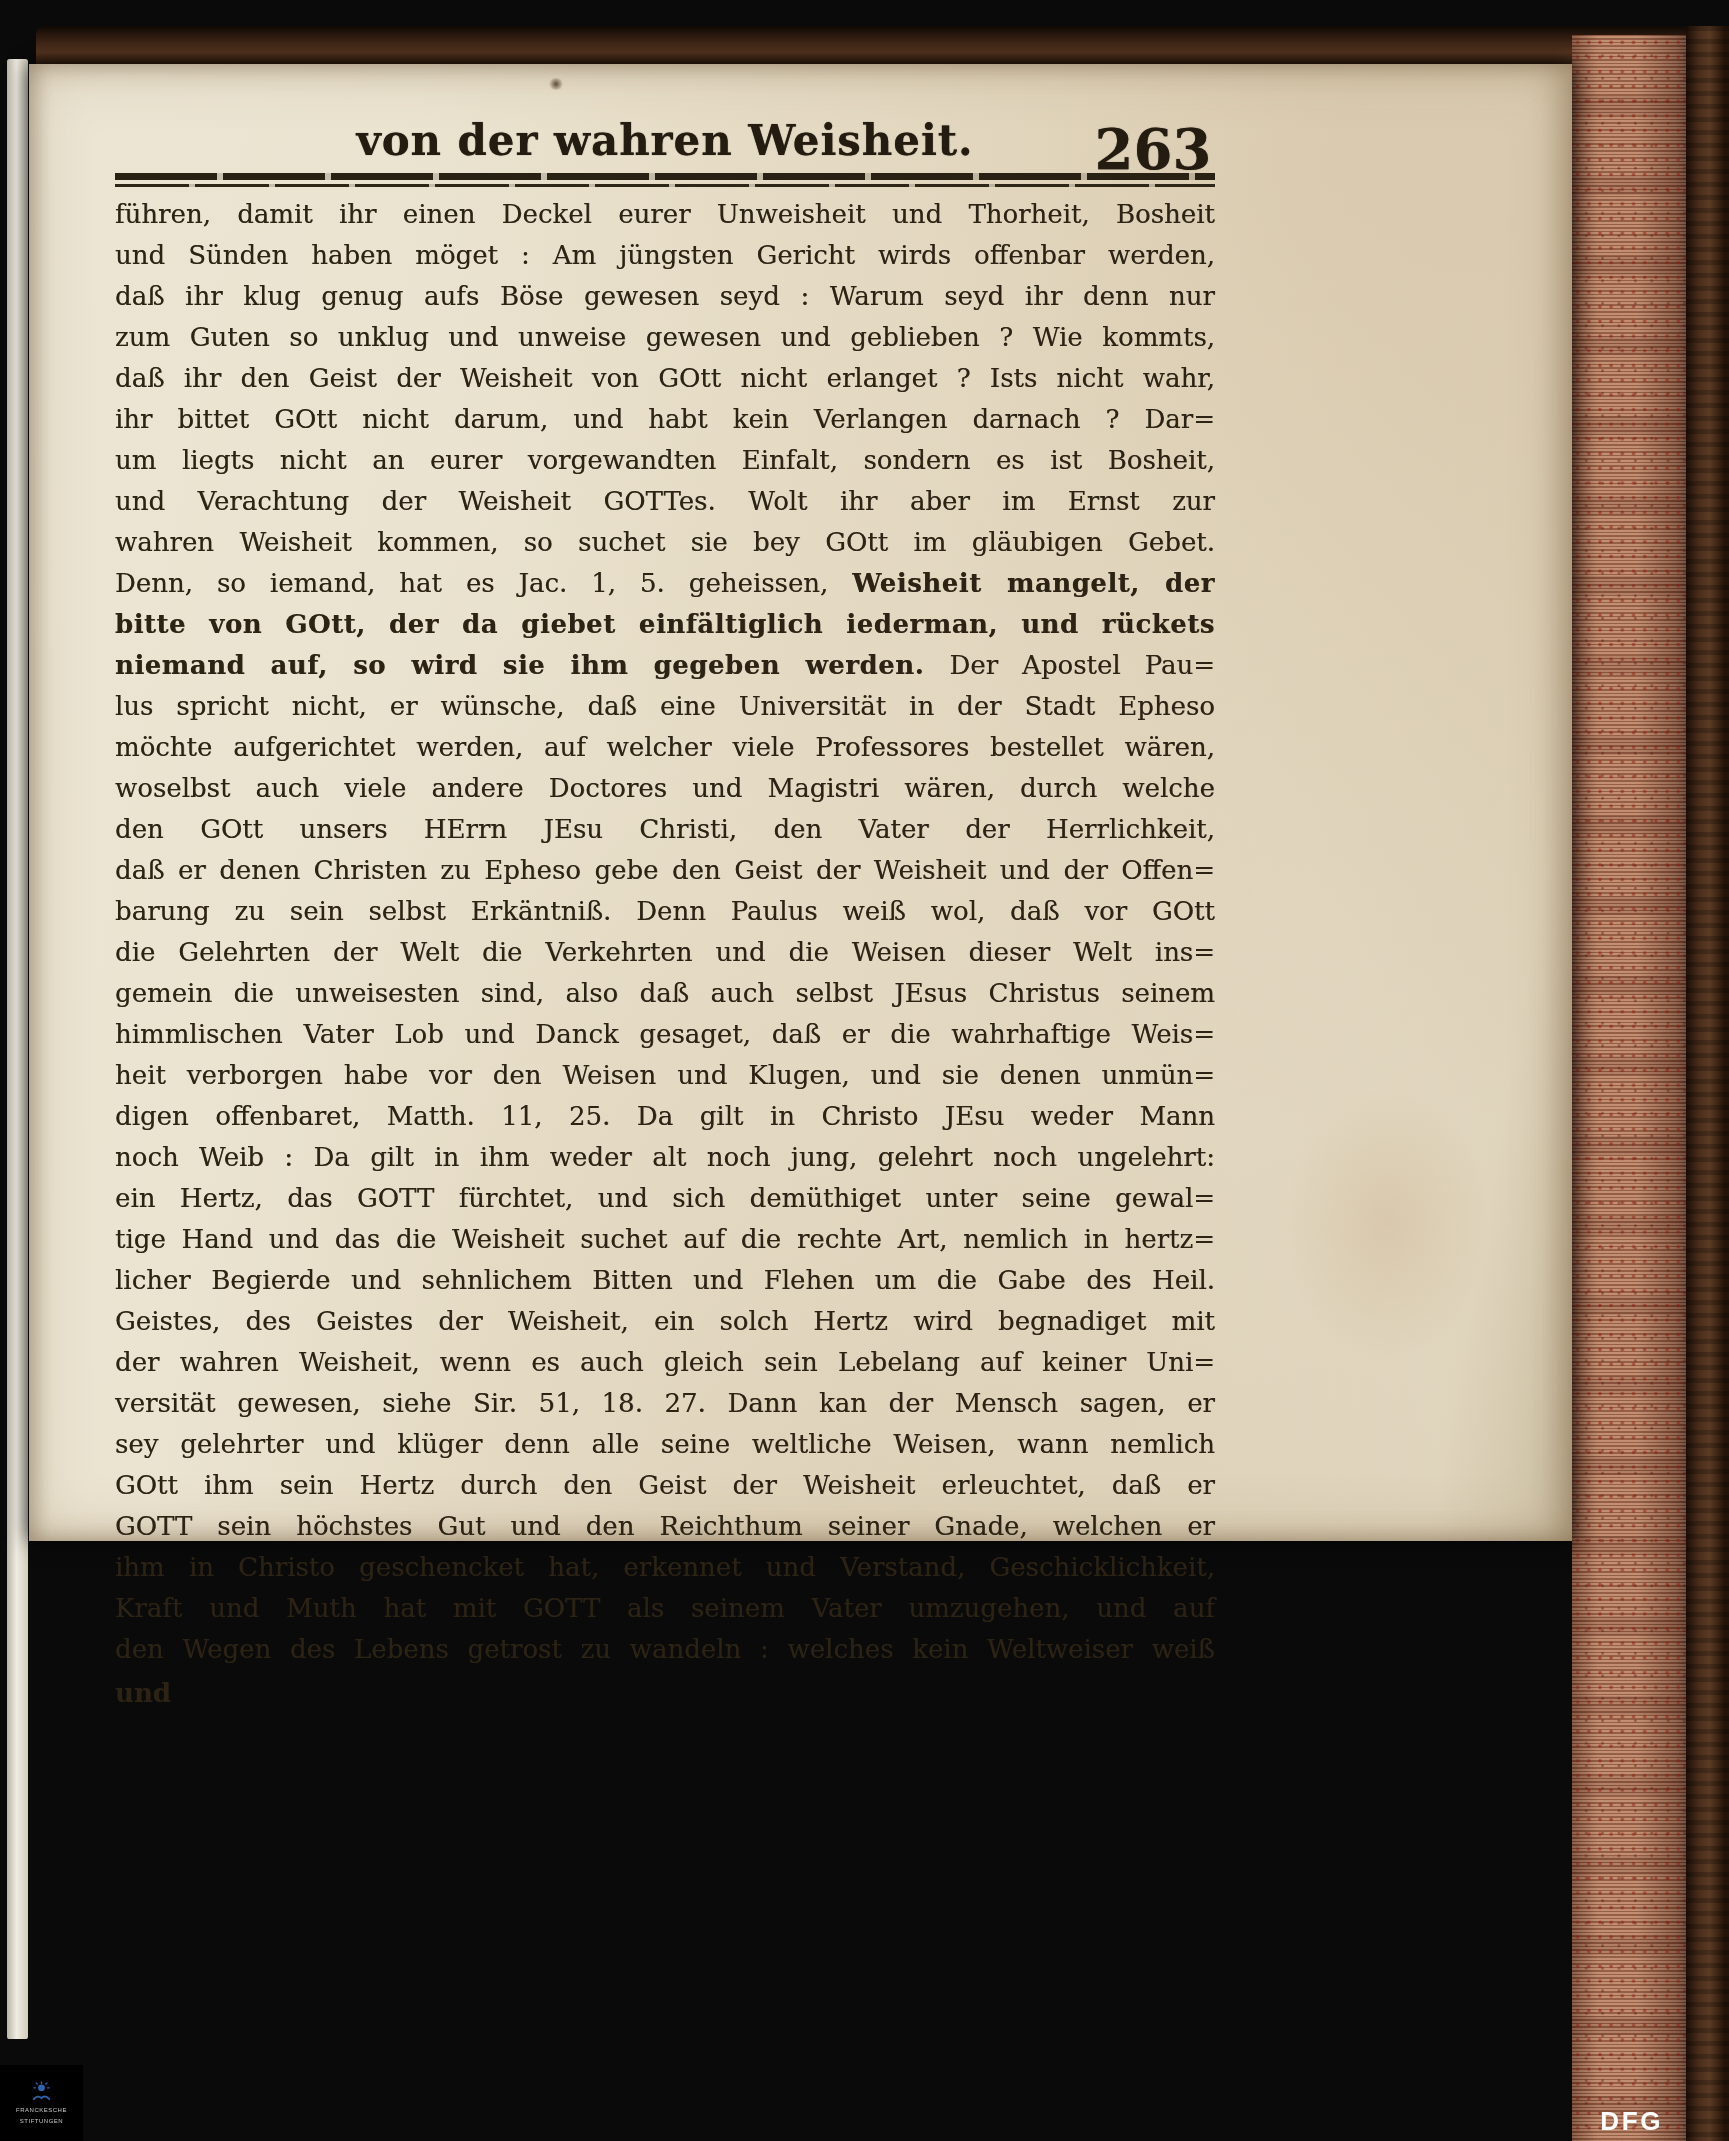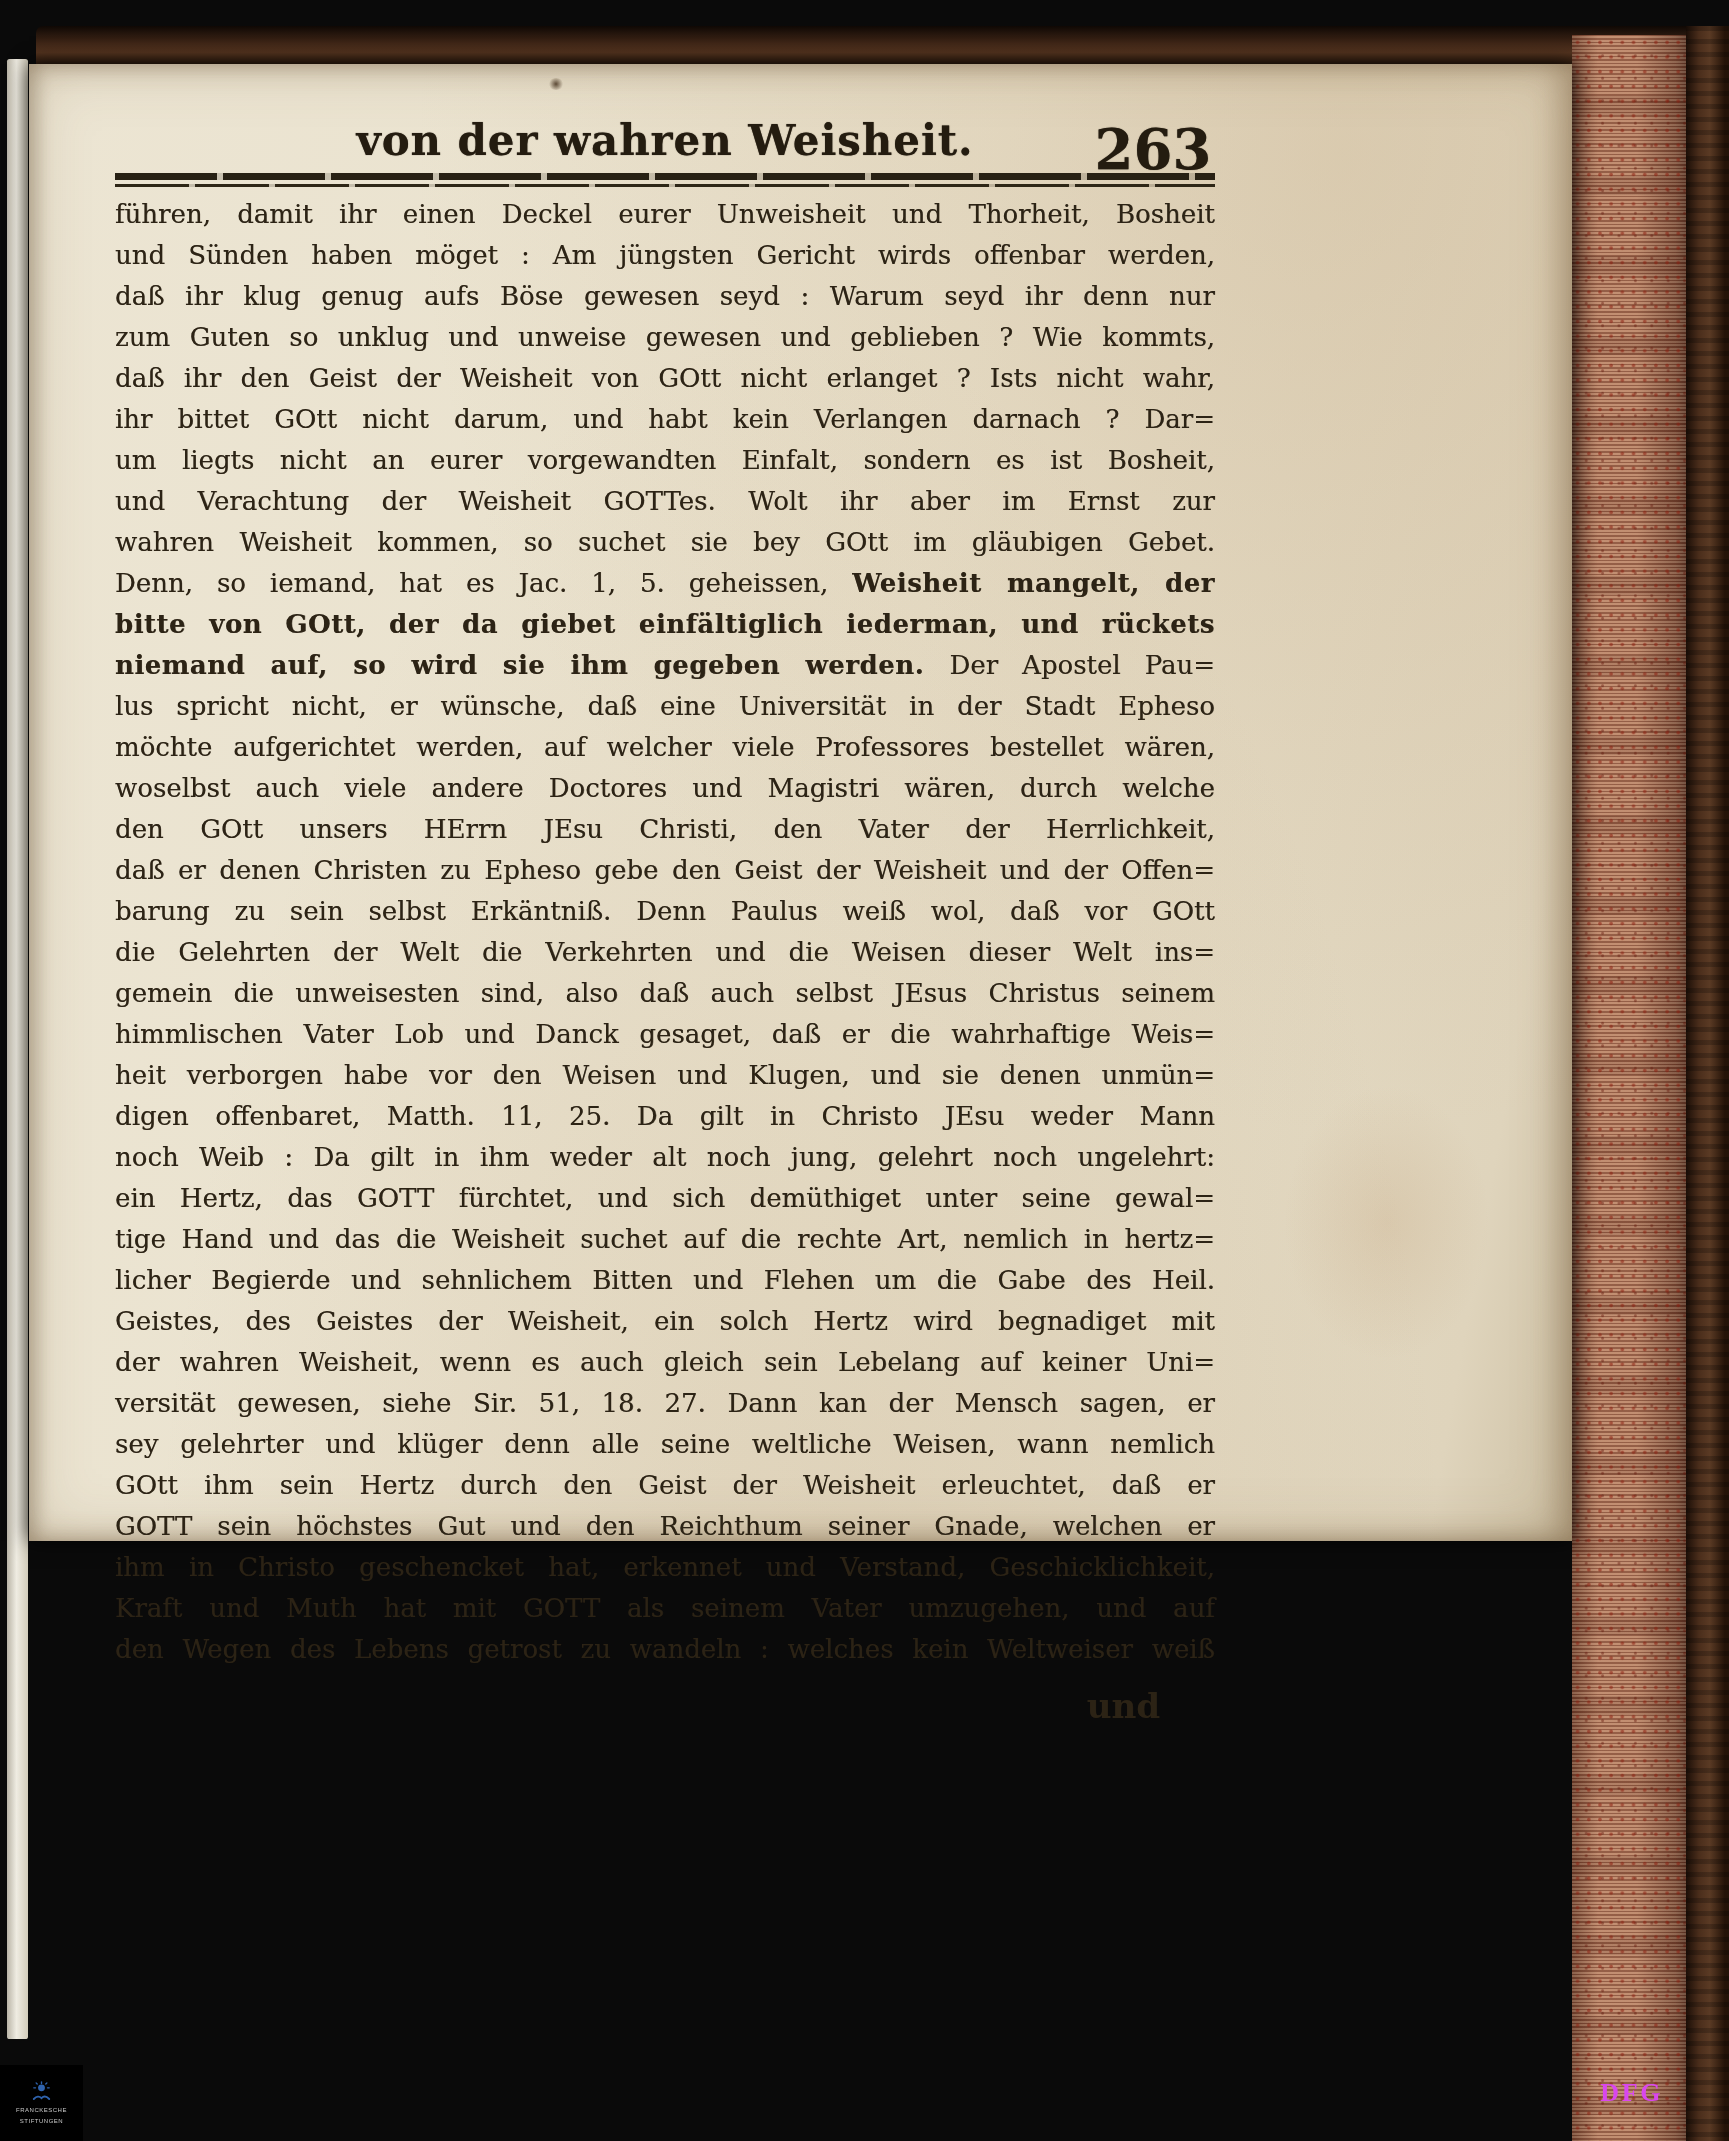--- a/index.html
+++ b/index.html
@@ -131,24 +131,23 @@
     color: #2c2315;
     text-align: justify;
     text-align-last: justify;
     text-shadow: 0.3px 0.3px 0.4px rgba(44,35,21,0.55);
   }
   .line .bold {
     font-weight: bold;
     letter-spacing: 0.5px;
   }
   .catchword {
-    margin-top: 16px;
-    text-align: right;
+    margin-top: 8px;
     padding-right: 55px;
-    font-size: 34px;
+    font-size: 26px;
     font-weight: bold;
     color: #2c2315;
     text-shadow: 0.3px 0.3px 0.4px rgba(44,35,21,0.55);
   }
 
   
   .provider-badge {
     position: absolute;
     left: 0; bottom: 0;
     width: 83px; height: 76px;
@@ -163,23 +162,23 @@
     color: #c9c9c9;
     font-family: "Liberation Sans", sans-serif;
     font-size: 6px;
     line-height: 7.8px;
     letter-spacing: 0.5px;
     text-align: center;
     white-space: nowrap;
   }
   .dfg-logo {
     position: absolute;
-    right: 66px; bottom: 33px;
-    color: #d946ef;
-    font-family: Liberation Serif, serif;
+    right: 66px; bottom: 4px;
+    color: #ffffff;
+    font-family: Liberation Sans, sans-serif;
     font-weight: bold;
     font-size: 26px;
     letter-spacing: 2.6px;
   }
 </style>
 </head>
 <body>
 
 <div class="scene">
 

